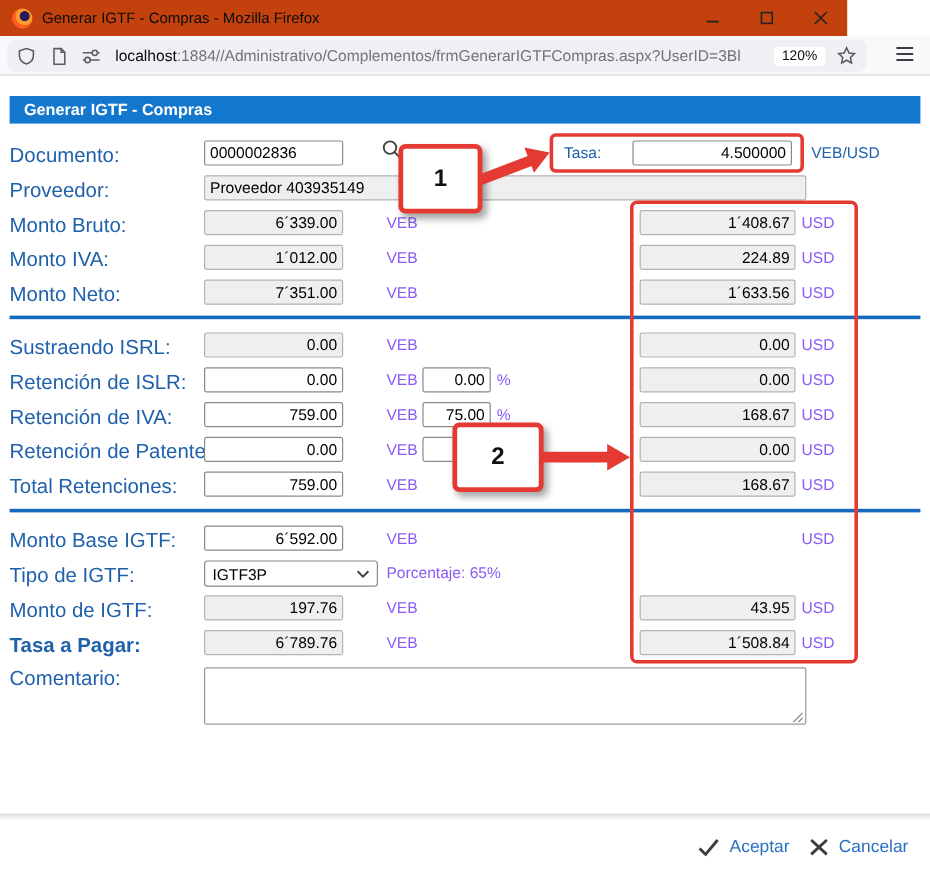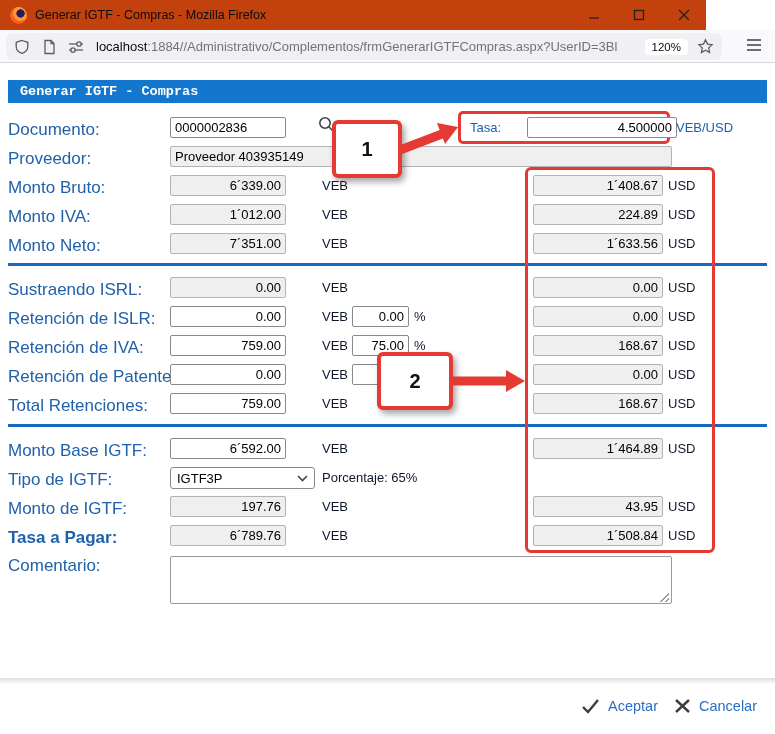--- a/index.html
+++ b/index.html
@@ -22,24 +22,24 @@
             display:flex; align-items:center; padding:0 8px; }
   .urlbar svg { flex:0 0 auto; stroke:#5b5b66; fill:none; stroke-width:1.3; }
   .uicon { margin-right:11px; }
   .url { flex:1 1 auto; font-size:13px; color:#72727e; white-space:nowrap; overflow:hidden; }
   .url b { color:#0c0c0d; font-weight:400; }
   .zoombadge { background:#fff; border-radius:4px; padding:2px 7px; font-size:11.5px; color:#0c0c0d; margin:0 9px 0 4px; }
   .hamburger { position:absolute; right:13px; top:8px; cursor:pointer; }
 
   
   .formheader { position:absolute; left:8px; top:80px; width:759px; height:23px; background:#1377cd;
-                color:#fff; font-weight:700; font-size:13.5px; line-height:23px; padding-left:12px;font-family:Liberation Mono, monospace; }
+                color:#fff; font-weight:700; font-size:13.5px; line-height:23px; padding-left:12px; }
   .row { position:absolute; left:0; width:775px; height:22px; }
   .lbl { position:absolute; left:8px; top:3px; font-size:17px; color:#2061ab; white-space:nowrap; }
-  .unit { position:absolute; top:3px; font-size:13px; color:#0f172a; white-space:nowrap; }
+  .unit { position:absolute; top:3px; font-size:13px; color:#8b5cf6; white-space:nowrap; }
   .inp { position:absolute; top:0; height:21px; border:1px solid #8a8a8a; background:#fff; border-radius:2px;
          font-family:"Liberation Sans", sans-serif; font-size:13px; color:#000; padding:0 4px; }
   .inp.num { text-align:right; }
   .inp.dis { background:#efefef; border-color:#b3b3b3; }
   .c1 { left:170px; width:116px; }
   .unitveb { left:322px; }
   .cp { left:352px; width:57px; }
   .unitpct { left:414px; }
   .c2 { left:533px; width:130px; }
   .unitusd { left:668px; }
@@ -47,21 +47,21 @@
   .bold .inp { font-weight:400; }
   .divider { position:absolute; left:8px; width:759px; height:3px; background:#1569bf; }
   .selectbox { position:absolute; left:170px; top:0; width:145px; height:22px; border:1px solid #8a8a8a; border-radius:3px;
                background:#fff; font-size:13px; display:flex; align-items:center; padding:9px 6px; cursor:pointer; }
   .selectbox .sel-label { flex:1; }
   .selectbox svg { stroke:#444; fill:none; stroke-width:1.6; }
   .magicon { position:absolute; left:318px; top:116px; cursor:pointer; }
   .magicon svg { stroke:#444; fill:none; stroke-width:1.6; }
   .tasabox { position:absolute; left:458px; top:111px; width:212px; height:33px; border:3px solid #e53a33; border-radius:5px; }
   .tasalbl { position:absolute; left:470px; top:120px; font-size:13px; color:#2061ab; }
-  .tasainp { position:absolute; left:527px; top:117px; width:150px; }
+  .tasainp { position:absolute; left:527px; top:117px; width:133px; }
   .tasaunit { position:absolute; left:676px; top:120px; font-size:13px; color:#2061ab; }
   .comment { position:absolute; left:170px; top:556px; width:502px; height:48px; border:1px solid #9a9a9a; border-radius:2px;
              resize:none; font-family:"Liberation Sans", sans-serif; font-size:13px; padding:3px 5px; }
   .resize-handle { position:absolute; left:658px; top:591px; width:11px; height:11px; pointer-events:none;
              background: repeating-linear-gradient(-45deg, transparent 0 2px, #999 2px 3.2px);
              clip-path: polygon(100% 0, 100% 100%, 0 100%); }
 
   
   .usd-rect { position:absolute; left:525px; top:167px; width:190px; height:386px; border:3px solid #e53a33;
               border-radius:6px; pointer-events:none; }
@@ -227,21 +227,20 @@
     <input class="inp num dis c2" value="168.67" style="">
     <span class="unit unitusd">USD</span>
   </div>
 
   <div class="divider" style="top:424px;"></div>
 
   <div class="row" style="top:438px;">
     <span class="lbl">Monto Base IGTF:</span>
     <input class="inp num c1" value="6´592.00" style="">
     <span class="unit unitveb">VEB</span>
-    <input class="inp num dis c2" value="1´464.89" style="">
     <span class="unit unitusd">USD</span>
   </div>
 
   <div class="row" style="top:467px;">
     <span class="lbl">Tipo de IGTF:</span>
     <div class="selectbox">
       <span class="sel-label">IGTF3P</span>
       <svg width="11" height="7">
           <polyline points="1,1 5.5,5.5 10,1"></polyline>
         </svg>

